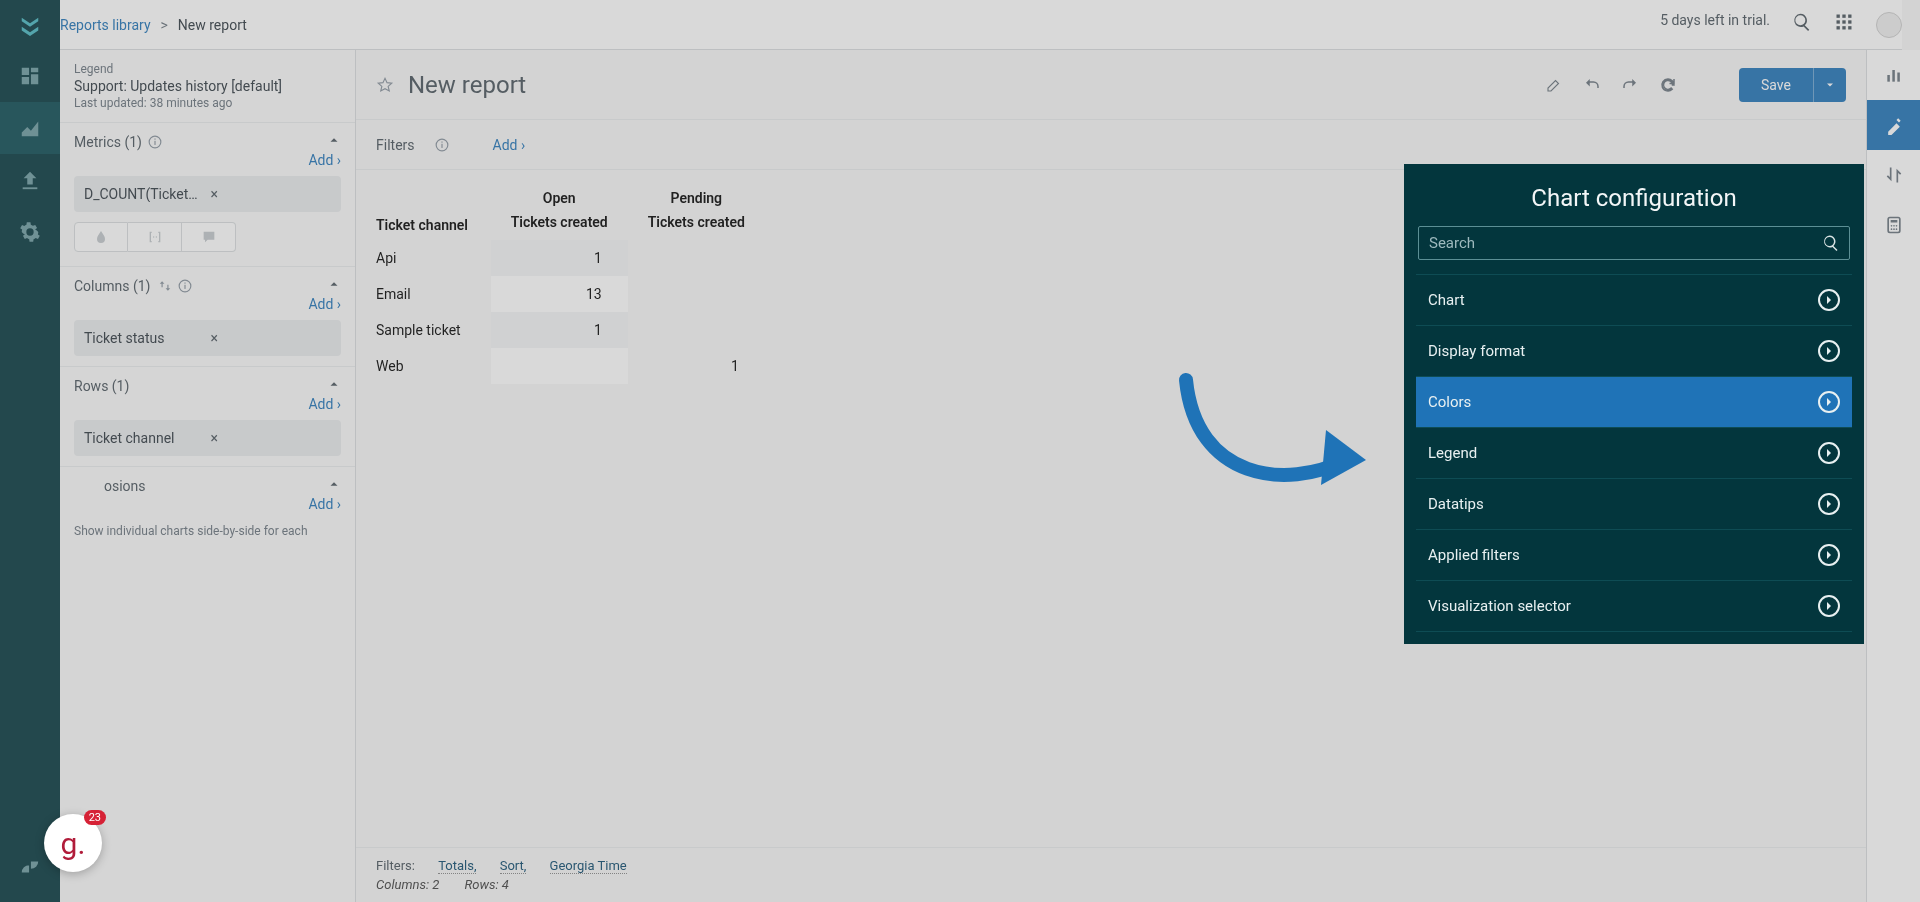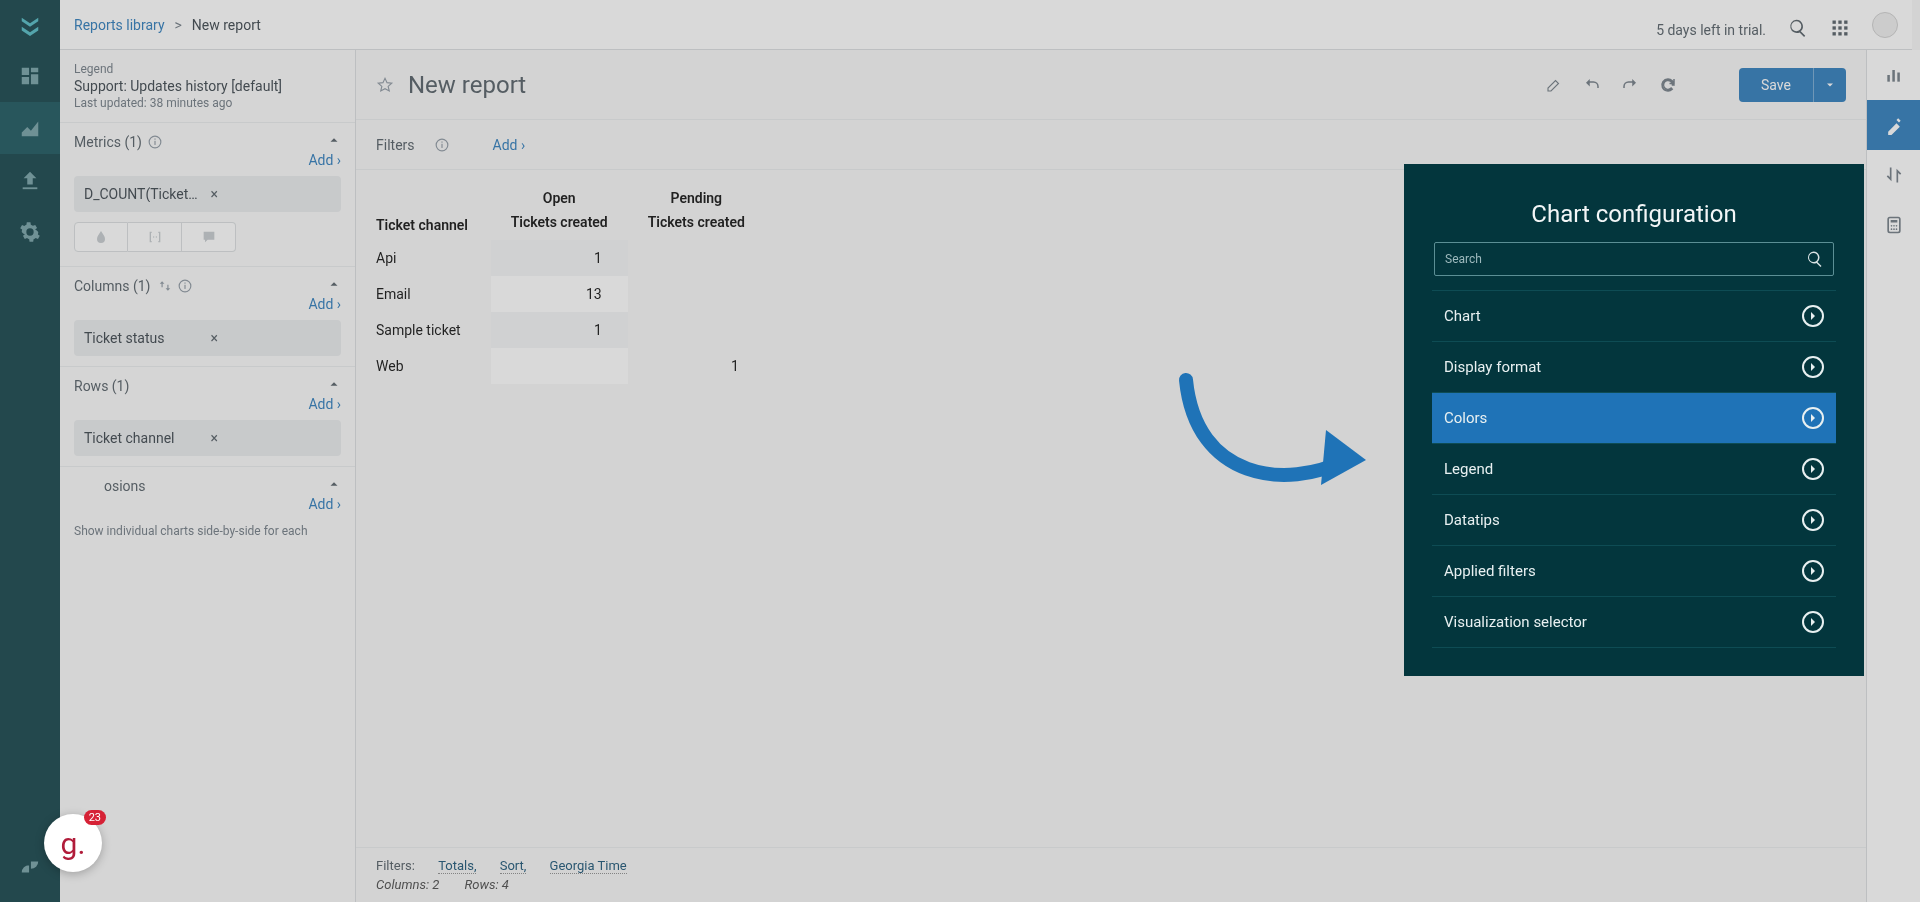--- a/index.html
+++ b/index.html
@@ -12,25 +12,25 @@
   
   .rail { position: fixed; left: 0; top: 0; bottom: 0; width: 60px; background: #03363d; display: flex; flex-direction: column; align-items: center; z-index: 15; }
   .rail-top { height: 50px; width: 100%; display: flex; align-items: center; justify-content: center; }
   .rail-top svg { width: 22px; height: 22px; fill: #47b7c1; }
   .rail-item { width: 100%; height: 52px; display: flex; align-items: center; justify-content: center; cursor: pointer; }
   .rail-item svg { width: 22px; height: 22px; fill: #6d9ba1; }
   .rail-item.active { background: #0a4a53; }
   .rail-bottom { margin-top: auto; padding-bottom: 18px; }
 
   
-  .topbar { position: fixed; left: 60px; right: 8px; top: 0; height: 50px; background: #fff; border-bottom: 1px solid #d8dcde; display: flex; align-items: center; padding: 0 14px; z-index: 14; }
+  .topbar { position: fixed; left: 60px; right: 18px; top: 0; height: 50px; background: #fff; border-bottom: 1px solid #d8dcde; display: flex; align-items: center; padding: 0 0; z-index: 14; }
   .crumb-link { color: #1f73b7; font-size: 14px; }
   .crumb-sep { margin: 0 10px; color: #68737d; font-size: 14px; }
   .crumb-cur { color: #2f3941; font-size: 14px; }
-  .top-right { margin-left: auto; display: flex; align-items: flex-end; gap: 22px; }
+  .top-right { margin-left: auto; display: flex; align-items: flex-start; gap: 22px; }
   .trial { color: #49545c; font-size: 14px; }
   .top-ico { width: 20px; height: 20px; fill: #49545c; cursor: pointer; }
   .avatar { width: 26px; height: 26px; border-radius: 50%; background: #eee; border: 1px solid #ccc; }
 
   
   .main { position: absolute; left: 60px; right: 0; top: 50px; bottom: 0; display: flex; }
   .sidebar { width: 296px; background: #fafafa; border-right: 1px solid #d8dcde; overflow-y: auto; font-size: 14px; color: #2f3941; }
   .dataset { padding: 12px 14px; border-bottom: 1px solid #e8eaec; }
   .dataset .lbl { color: #68737d; font-size: 12px; }
   .dataset .name { color: #2f3941; padding-top: 2px; }
@@ -87,24 +87,24 @@
   .footer .fline1 a { color: #0c4a6e; text-decoration: none; border-bottom: 1px dotted #888; margin-left: 20px; }
   .footer .fline2 { margin-top: 4px; color: #404040; font-style: italic; }
   .footer .fline2 span { margin-right: 22px; }
 
   
   .right-rail { width: 54px; background: #fff; border-left: 1px solid #d8dcde; display: flex; flex-direction: column; }
   .rr-item { height: 50px; display: flex; align-items: center; justify-content: center; cursor: pointer; }
   .rr-item.active { background: #1f73b7; }
   .rr-item svg { width: 20px; height: 20px; fill: #68737d; }
   .rr-item.active svg { fill: #fff; }
-  .popup { position: fixed; right: 56px; top: 164px; width: 460px; background: #03363d; padding: 28px; z-index: 55; }
+  .popup { position: fixed; right: 56px; top: 164px; width: 460px; background: #03363d; padding: 12px; z-index: 55; }
   .popup-title { color: #f3f6f7; font-size: 24px; text-align: center; padding: 8px 0 14px 0; }
   .popup-search { position: relative; margin: 0 2px 14px 2px; }
-  .popup-search input { width: 100%; height: 34px; border: 1px solid #5c8f95; background: transparent; padding: 0 36px 0 10px; color: #cbd7d9; font-size: 12px; outline: none; border-radius: 2px; }
+  .popup-search input { width: 100%; height: 34px; border: 1px solid #5c8f95; background: transparent; padding: 0 36px 0 10px; color: #cbd7d9; font-size: 15px; outline: none; border-radius: 2px; }
   .popup-search input::placeholder { color: #9db9bd; }
   .popup-search svg { position: absolute; right: 10px; top: 8px; width: 18px; height: 18px; fill: #d8e2e3; }
   .popup-list { max-height: 380px; overflow-y: auto; border-top: 1px solid #0e4c54; }
   .popup-item { display: flex; align-items: center; justify-content: space-between; padding: 14px 12px; border-bottom: 1px solid #0e4c54; color: #e8f0f1; font-size: 15px; cursor: pointer; }
   .popup-item.sel { background: #1f73b7; }
   .popup-item .go { width: 22px; height: 22px; border: 2px solid #e8f0f1; border-radius: 50%; display: flex; align-items: center; justify-content: center; }
   .popup-item .go svg { width: 12px; height: 12px; fill: #e8f0f1; }
   .popup-list::-webkit-scrollbar { width: 10px; }
   .popup-list::-webkit-scrollbar-thumb { background: #6d9ba1; }
 

